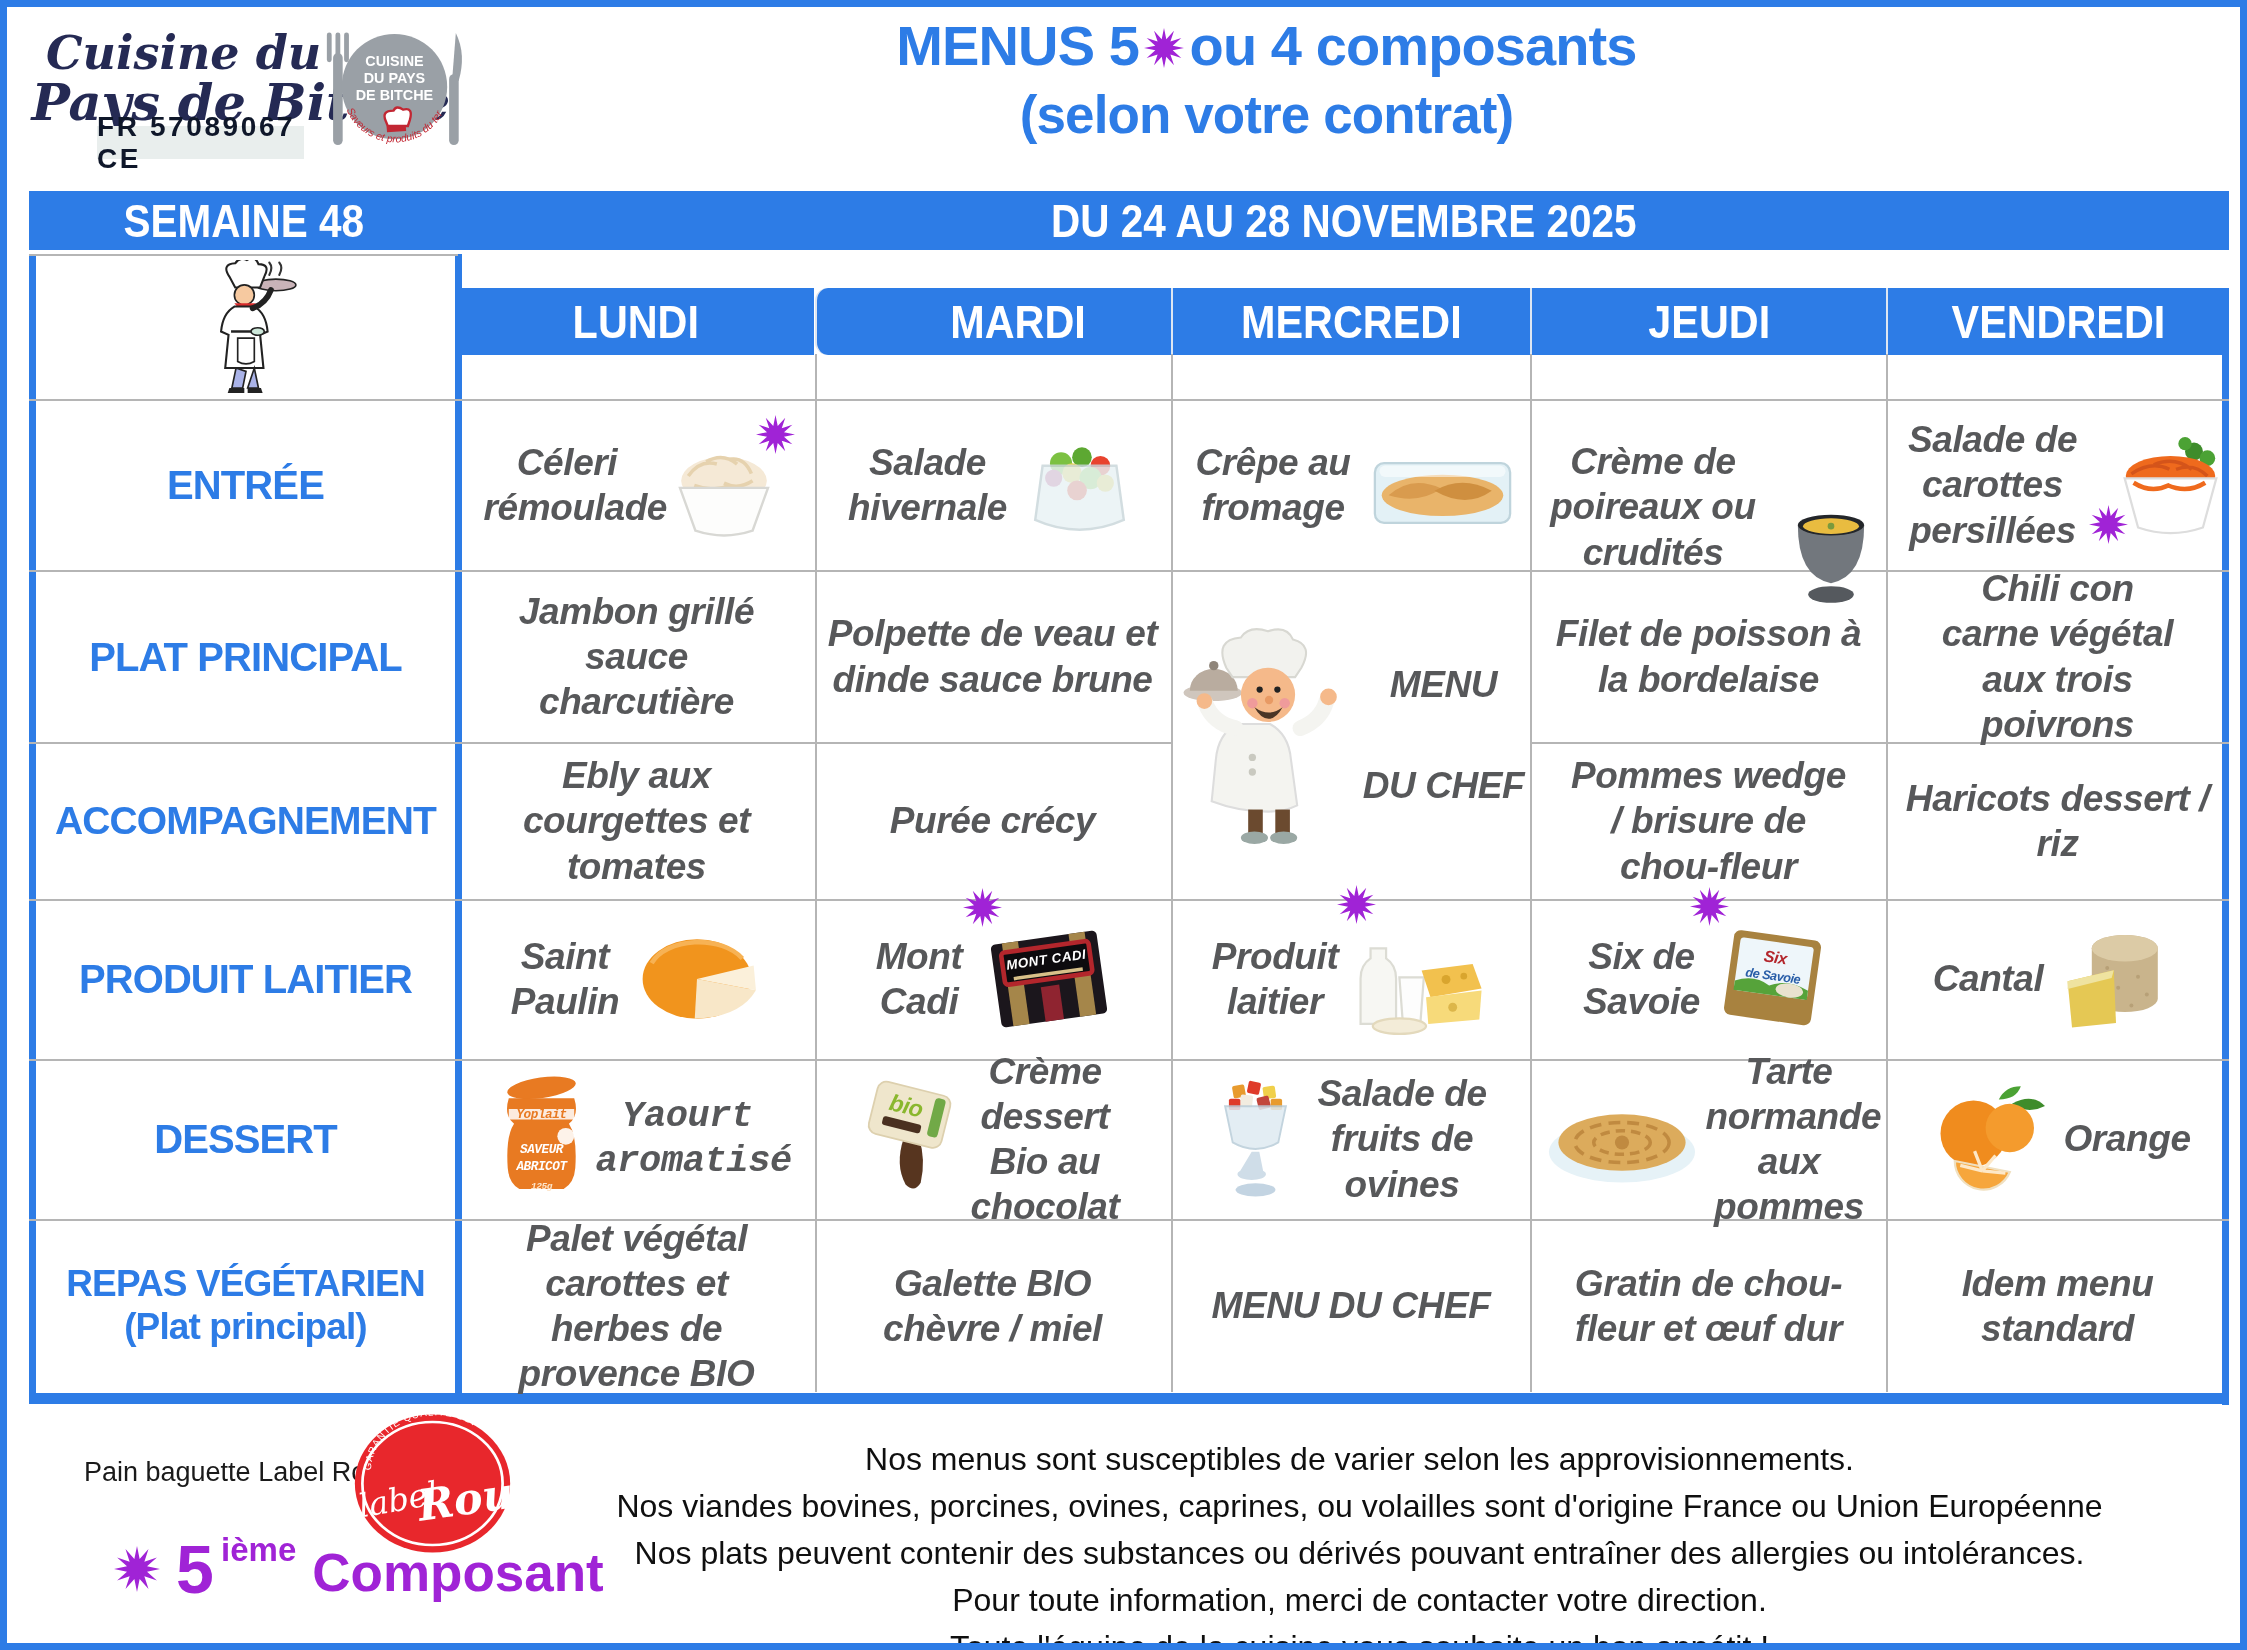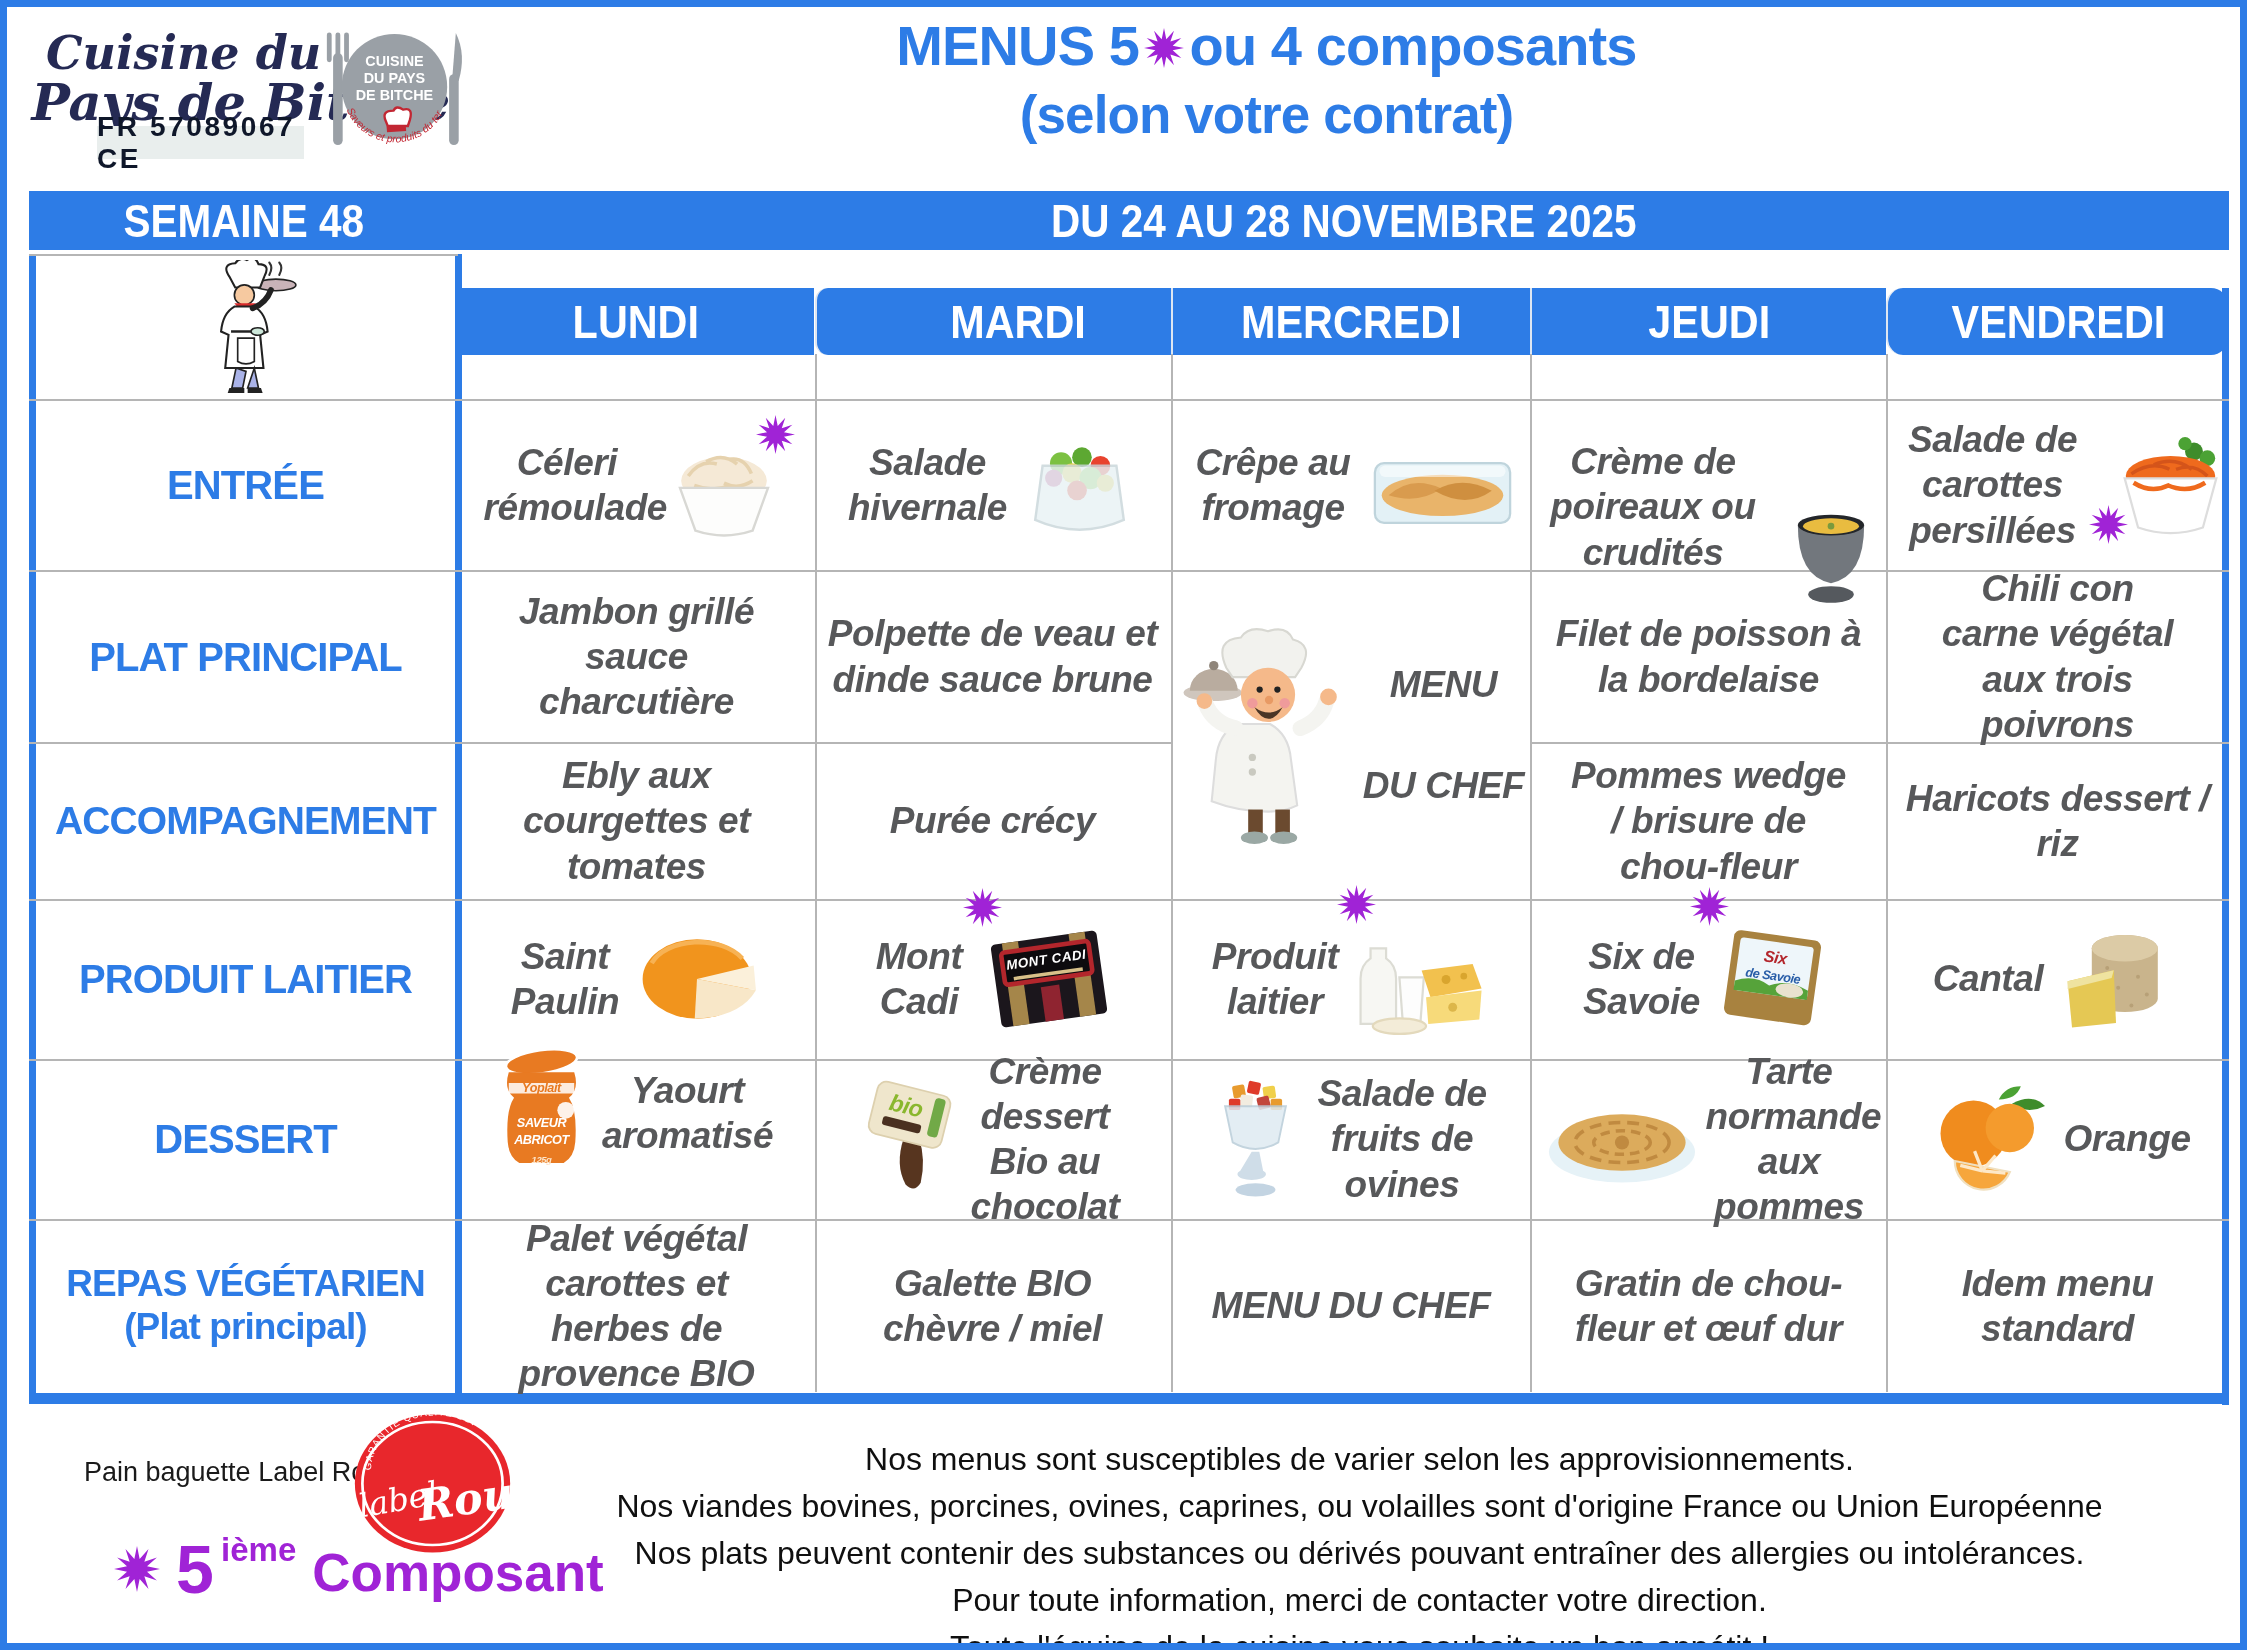--- a/index.html
+++ b/index.html
@@ -111,21 +111,21 @@
       </div>
     <div class="dayhead" style="left:786px;width:404px;border-radius:13px;">
         <span class="cond">MARDI</span>
       </div>
     <div class="dayhead" style="left:1142px;width:359px;">
         <span class="cond">MERCREDI</span>
       </div>
     <div class="dayhead" style="left:1501px;width:356px;">
         <span class="cond">JEUDI</span>
       </div>
-    <div class="dayhead" style="left:1857px;width:342px;border-radius:17px;">
+    <div class="dayhead" style="left:1857px;width:342px;">
         <span class="cond">VENDREDI</span>
       </div>
 
     <div class="gl" style="left:0;top:63px;width:429px;height:1.8px;"></div>
     <div class="gl" style="left:0;top:208px;width:2200px;height:1.8px;"></div>
     <div class="gl" style="left:0;top:379px;width:2200px;height:1.8px;"></div>
     <div class="gl" style="left:0;top:551px;width:1142px;height:1.8px;"></div>
     <div class="gl" style="left:1501px;top:551px;width:699px;height:1.8px;"></div>
     <div class="gl" style="left:0;top:708px;width:2200px;height:1.8px;"></div>
     <div class="gl" style="left:0;top:868px;width:2200px;height:1.8px;"></div>
@@ -387,21 +387,21 @@
           <circle cx="62" cy="58" r="1.8" fill="#b7a077"></circle>
             <circle cx="88" cy="64" r="1.8" fill="#b7a077"></circle>
           <circle cx="48" cy="66" r="1.8" fill="#b7a077"></circle>
             <circle cx="74" cy="74" r="1.8" fill="#b7a077"></circle>
           <path d="M16 52 L58 42 L60 90 L20 94 Z" fill="#e5c854"></path>
           <path d="M16 52 L58 42 L56 49 L16 59 Z" fill="#efe3a0"></path>
         </svg>
       </span>
     </div>
 
-    <div class="cell" style="left:433px;top:844px;width:349px;height:156px;">
+    <div class="cell" style="left:433px;top:870px;width:349px;height:156px;font-family:Liberation Mono, monospace;">
       <span class="imgwrap">
         <svg width="95" height="139" viewBox="0 0 90 130" style="font-size:42px">
           <ellipse cx="45" cy="16" rx="34" ry="11" fill="#e87a22" stroke="#fff" stroke-width="2.5" transform="rotate(-8 45 16)"></ellipse>
           <path d="M14 26 q-5 16 5 24 q-8 12 -6 42 q1 14 11 20 h42 q10 -6 11 -20 q2 -30 -6 -42 q10 -8 5 -24 Z" fill="#e87a22"></path>
           <path d="M14 36 h62 v10 h-62 Z" fill="#fff" opacity="0.85"></path>
           <text x="45" y="45" text-anchor="middle" font-size="12" font-style="italic" font-weight="bold" fill="#e87a22">Yoplait</text>
           <text x="45" y="78" text-anchor="middle" font-size="12" font-weight="bold" fill="#fff">SAVEUR</text>
           <text x="45" y="94" text-anchor="middle" font-size="12" font-weight="bold" fill="#fff">ABRICOT</text>
           <text x="45" y="112" text-anchor="middle" font-size="9" fill="#fde4c8">125g</text>
           <circle cx="68" cy="62" r="8" fill="#fff" opacity="0.9"></circle>

